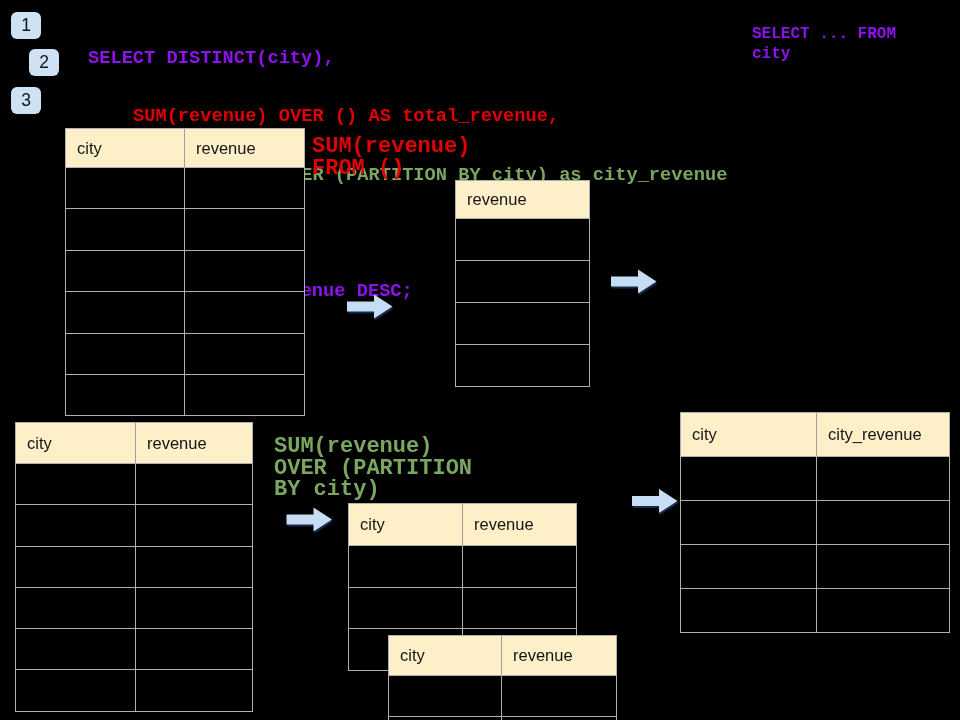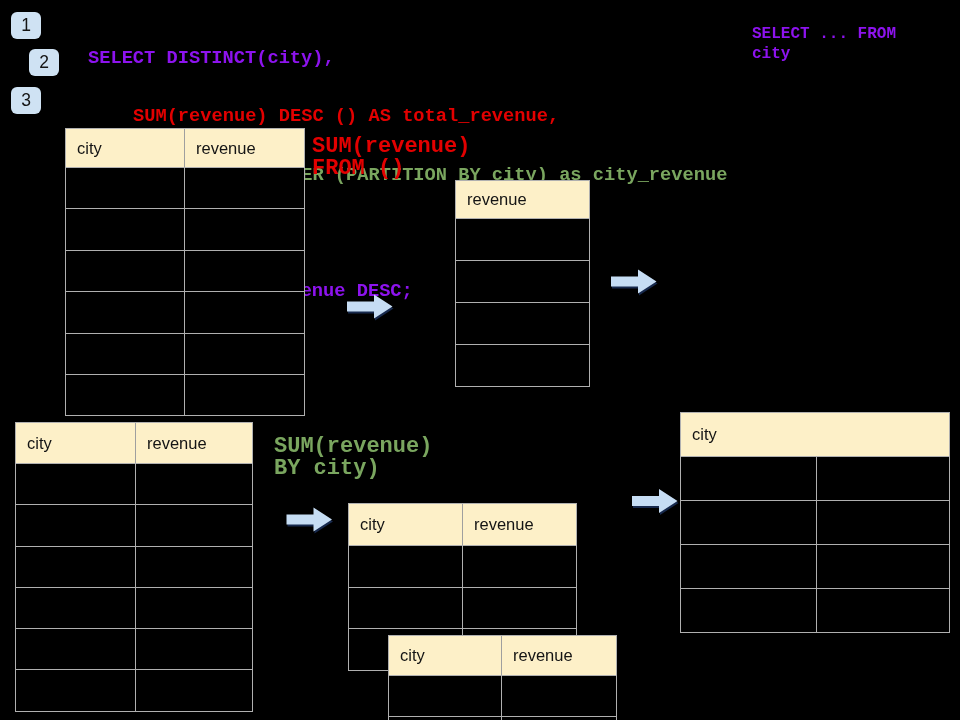--- a/index.html
+++ b/index.html
@@ -82,38 +82,39 @@
     </div>
   <div class="badge" style="left:29px;top:49px;">
       <span>2</span>
     </div>
   <div class="badge" style="left:11px;top:87px;">
       <span>3</span>
     </div>
 
   <div class="code">
     <div class="cl purple">SELECT DISTINCT(city),</div>
-    <div class="cl red ind4">SUM(revenue) DESC () AS total_revenue,</div>
+    <div class="cl red ind4">SUM(revenue) OVER () AS total_revenue,</div>
     <div class="cl green ind4">SUM(revenue) OVER (PARTITION BY city) as city_revenue</div>
     <div class="cl purple ind2">FROM rides</div>
     <div class="cl purple ind2">ORDER by city_revenue DESC;</div>
   </div>
 
   <div class="note">
     <div class="nl">SELECT ... FROM</div>
     <div class="nl">city</div>
   </div>
 
   <div class="anno" style="left:312px;top:136px;">
     <div class="al red">SUM(revenue)</div>
     <div class="al red">FROM ()</div>
   </div>
 
   <div class="anno" style="left:274px;top:436px;">
     <div class="al green">SUM(revenue)</div>
+    <div class="al green">OVER (PARTITION</div>
     <div class="al green">BY city)</div>
   </div>
 
   <div class="tbl" style="left:65px;top:128px;width:240px;--c1:119px;--c2:119px;--headh:38px;--rowh:41.4px;">
     <div class="thead">
       <div class="th c1">city</div>
       <div class="th c2">revenue</div>
     </div>
     <div>
         <div class="trow">
@@ -246,20 +247,21 @@
       </div>
   </div>
 
   <svg class="arrow" style="left:632px;top:488px;" width="46" height="26" viewBox="0 0 46 25">
     <path d="M0 7.5 H27 V0.5 L45.5 12.5 L27 24.5 V17.5 H0 Z"></path>
   </svg>
 
   <div class="tbl" style="left:680px;top:412px;width:270px;--c1:136px;--c2:132px;--headh:43px;--rowh:44px;">
     <div class="thead">
       <div class="th c1">city</div>
+      <div class="th c2">city_revenue</div>
     </div>
     <div>
         <div class="trow">
           <div class="tcell c1"></div>
           <div class="tcell c2"></div>
         </div>
         <div class="trow">
           <div class="tcell c1"></div>
           <div class="tcell c2"></div>
         </div>

